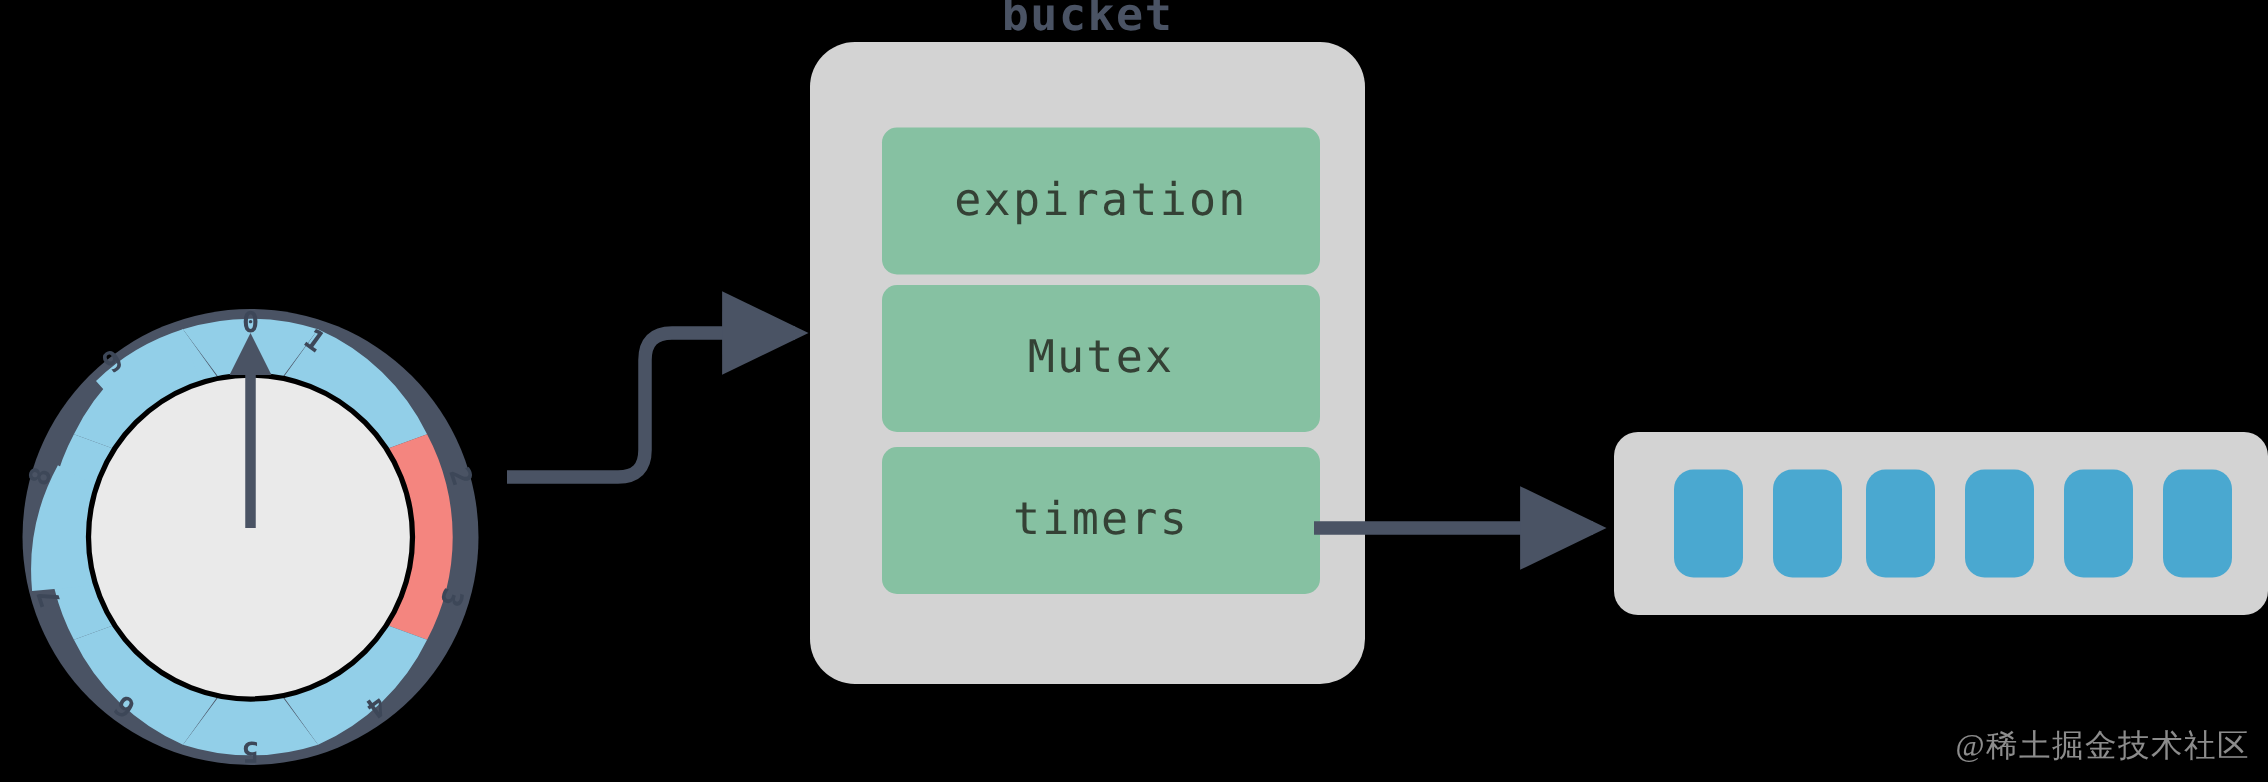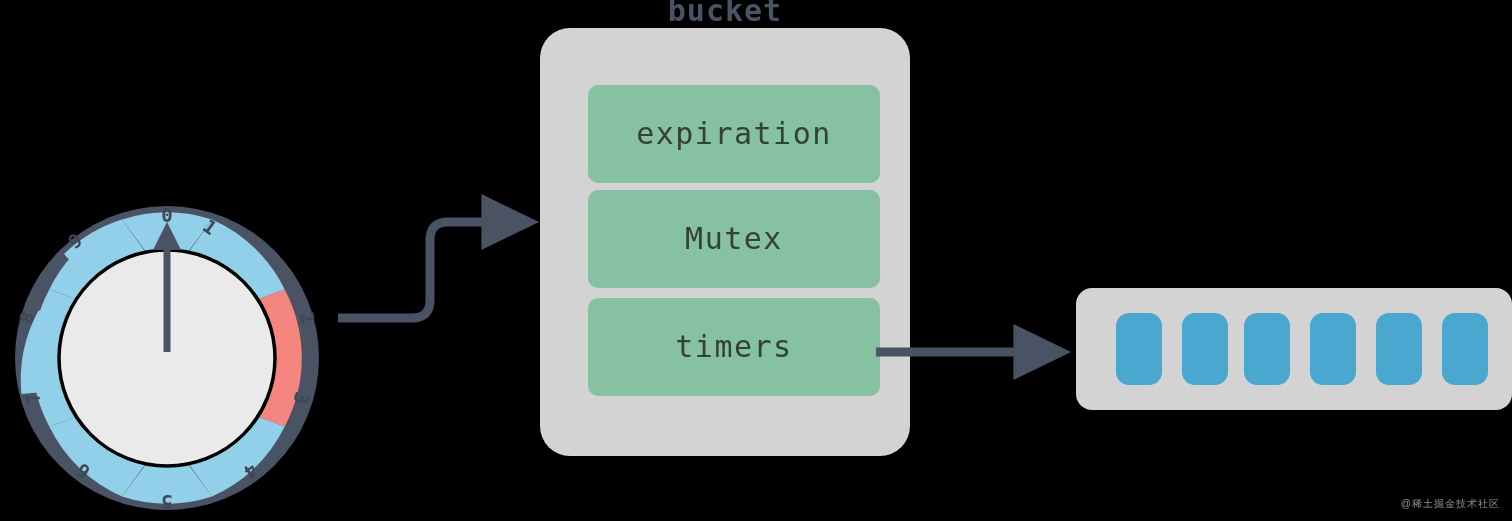--- a/index.html
+++ b/index.html
@@ -46,22 +46,22 @@
     font-family: "DejaVu Sans Mono", monospace;
     font-size: 30px;
     font-weight: 700;
     fill: #4a5364;
     letter-spacing: 1px;
   }
   #watermark {
     position: absolute;
     right: 12px;
     bottom: 10px;
-    font-family: Liberation Sans, sans-serif;
-    font-size: 10px;
+    font-family: Liberation Serif, serif;
+    font-size: 21px;
     color: rgba(255,255,255,0.55);
     letter-spacing: 1px;
     white-space: nowrap;
     user-select: none;
   }
 </style>
 </head>
 <body>
 
 <div id="stage">

